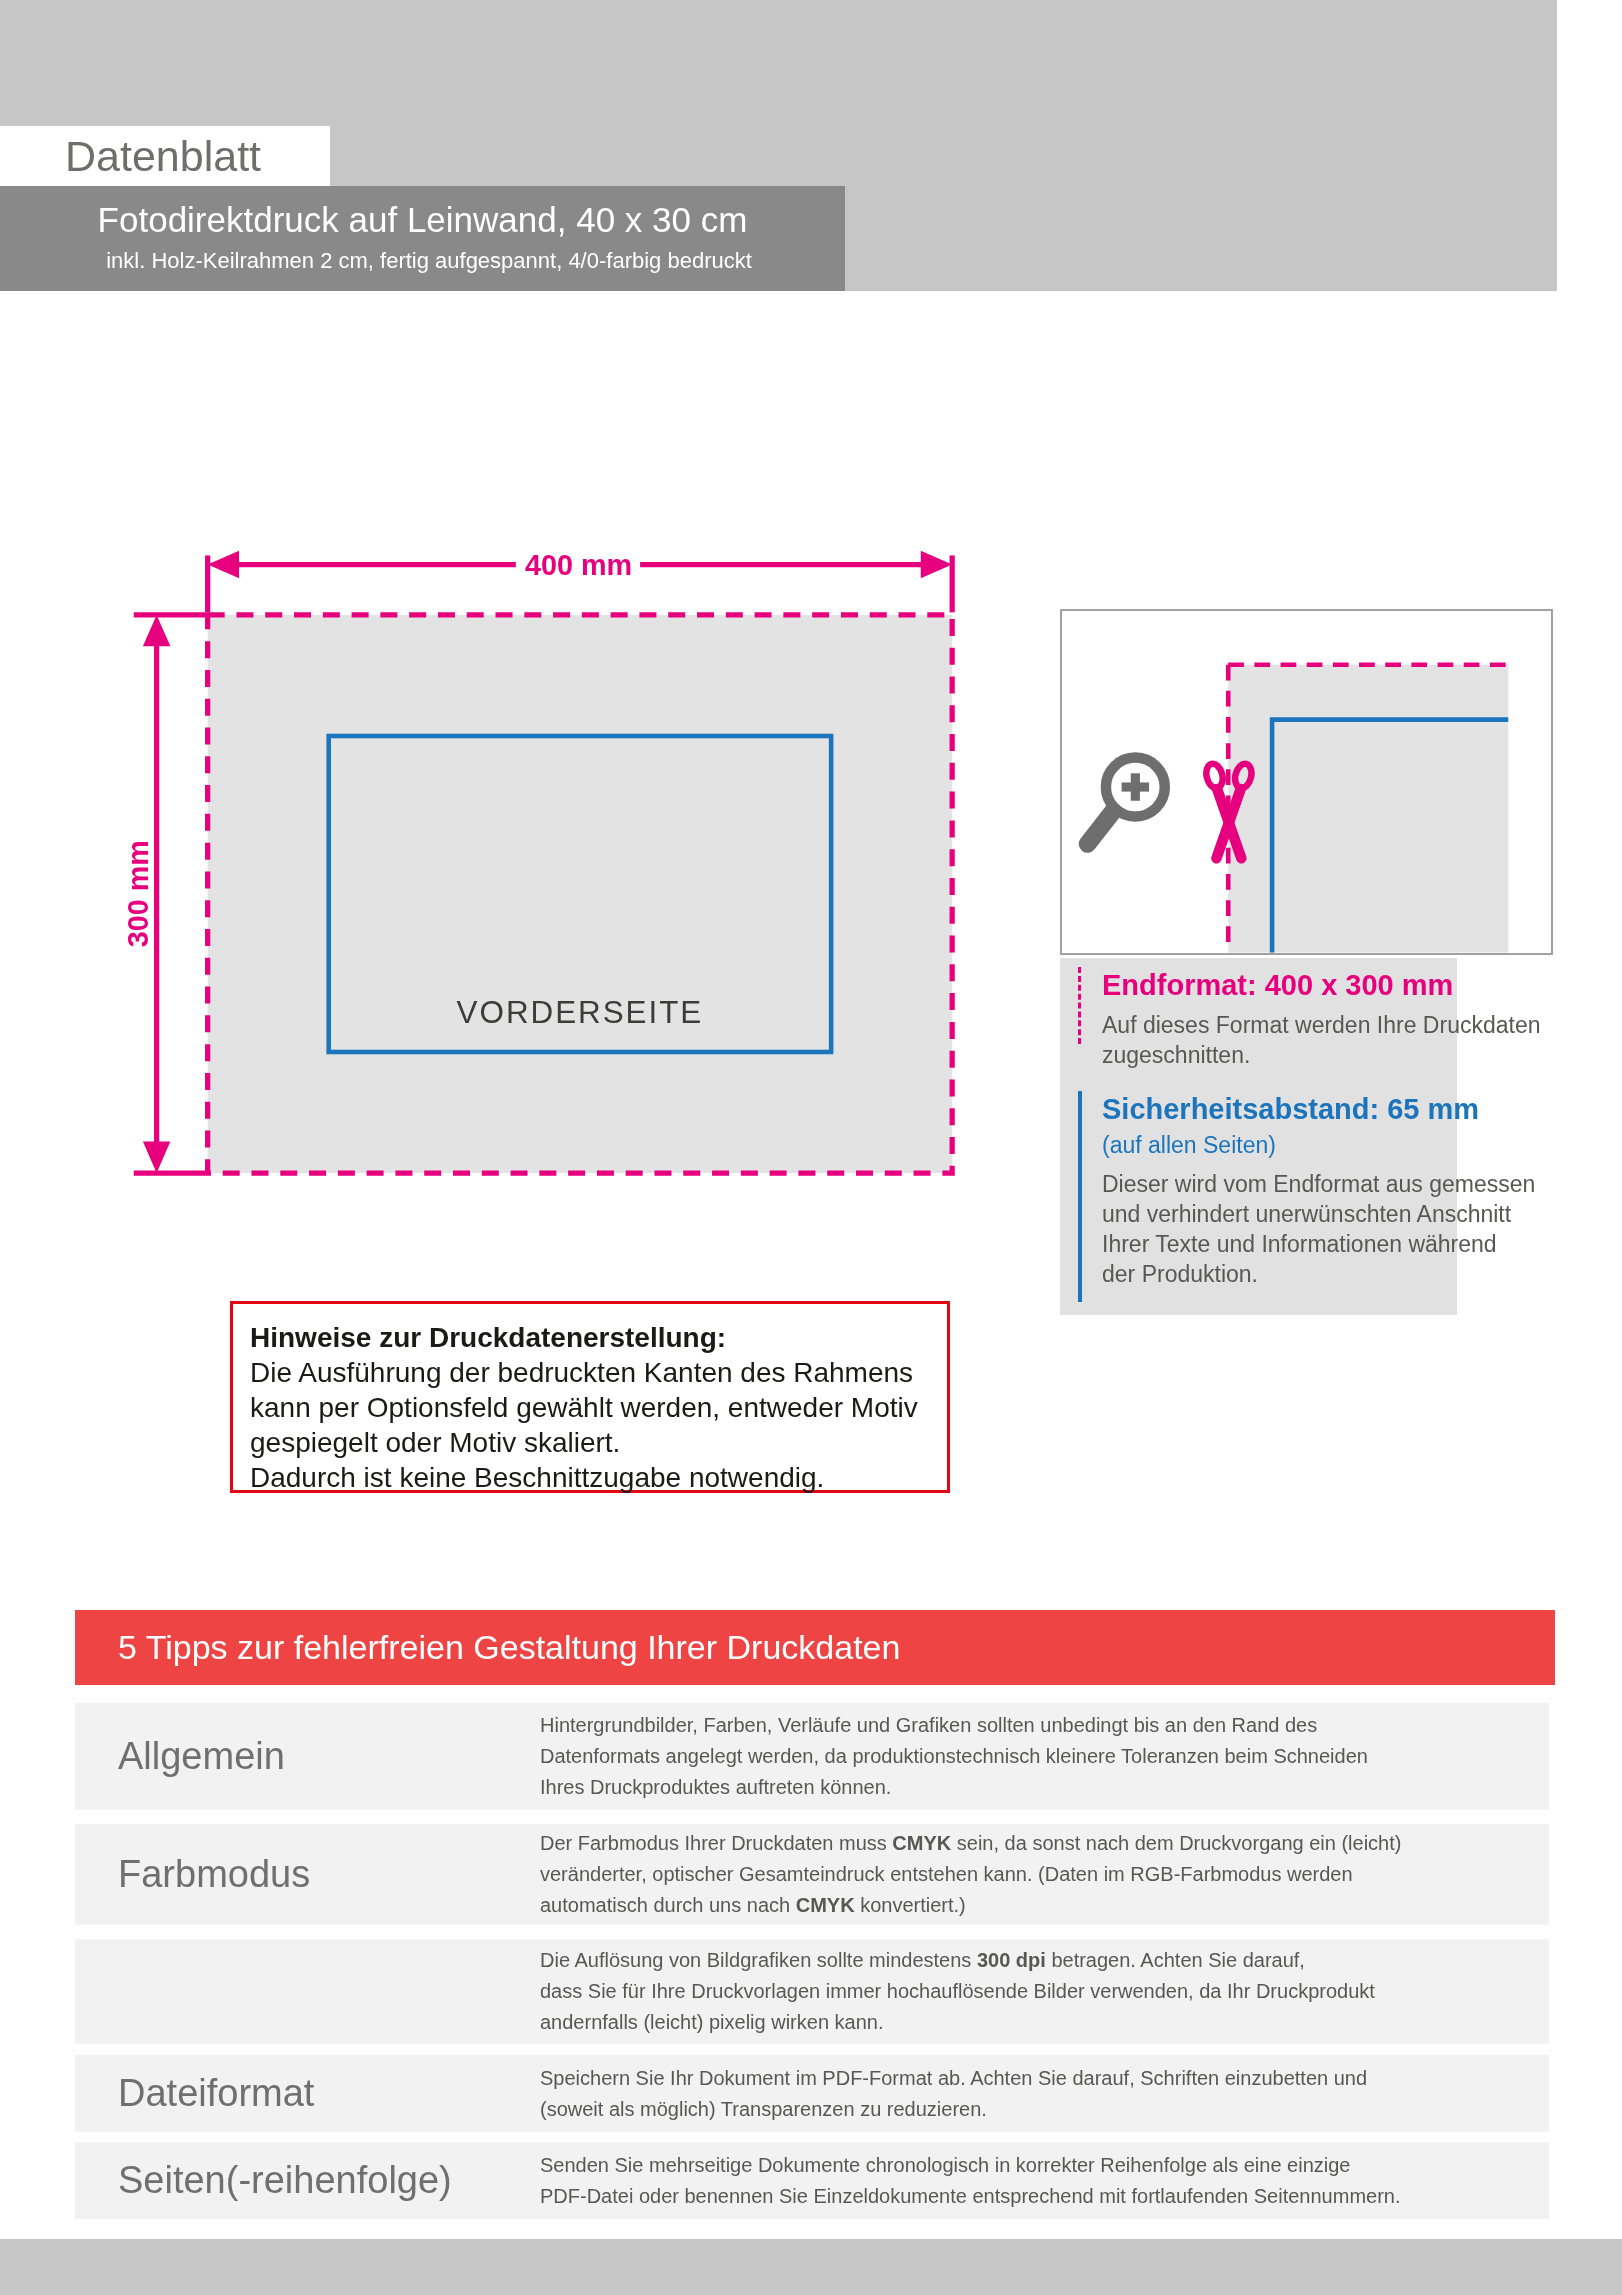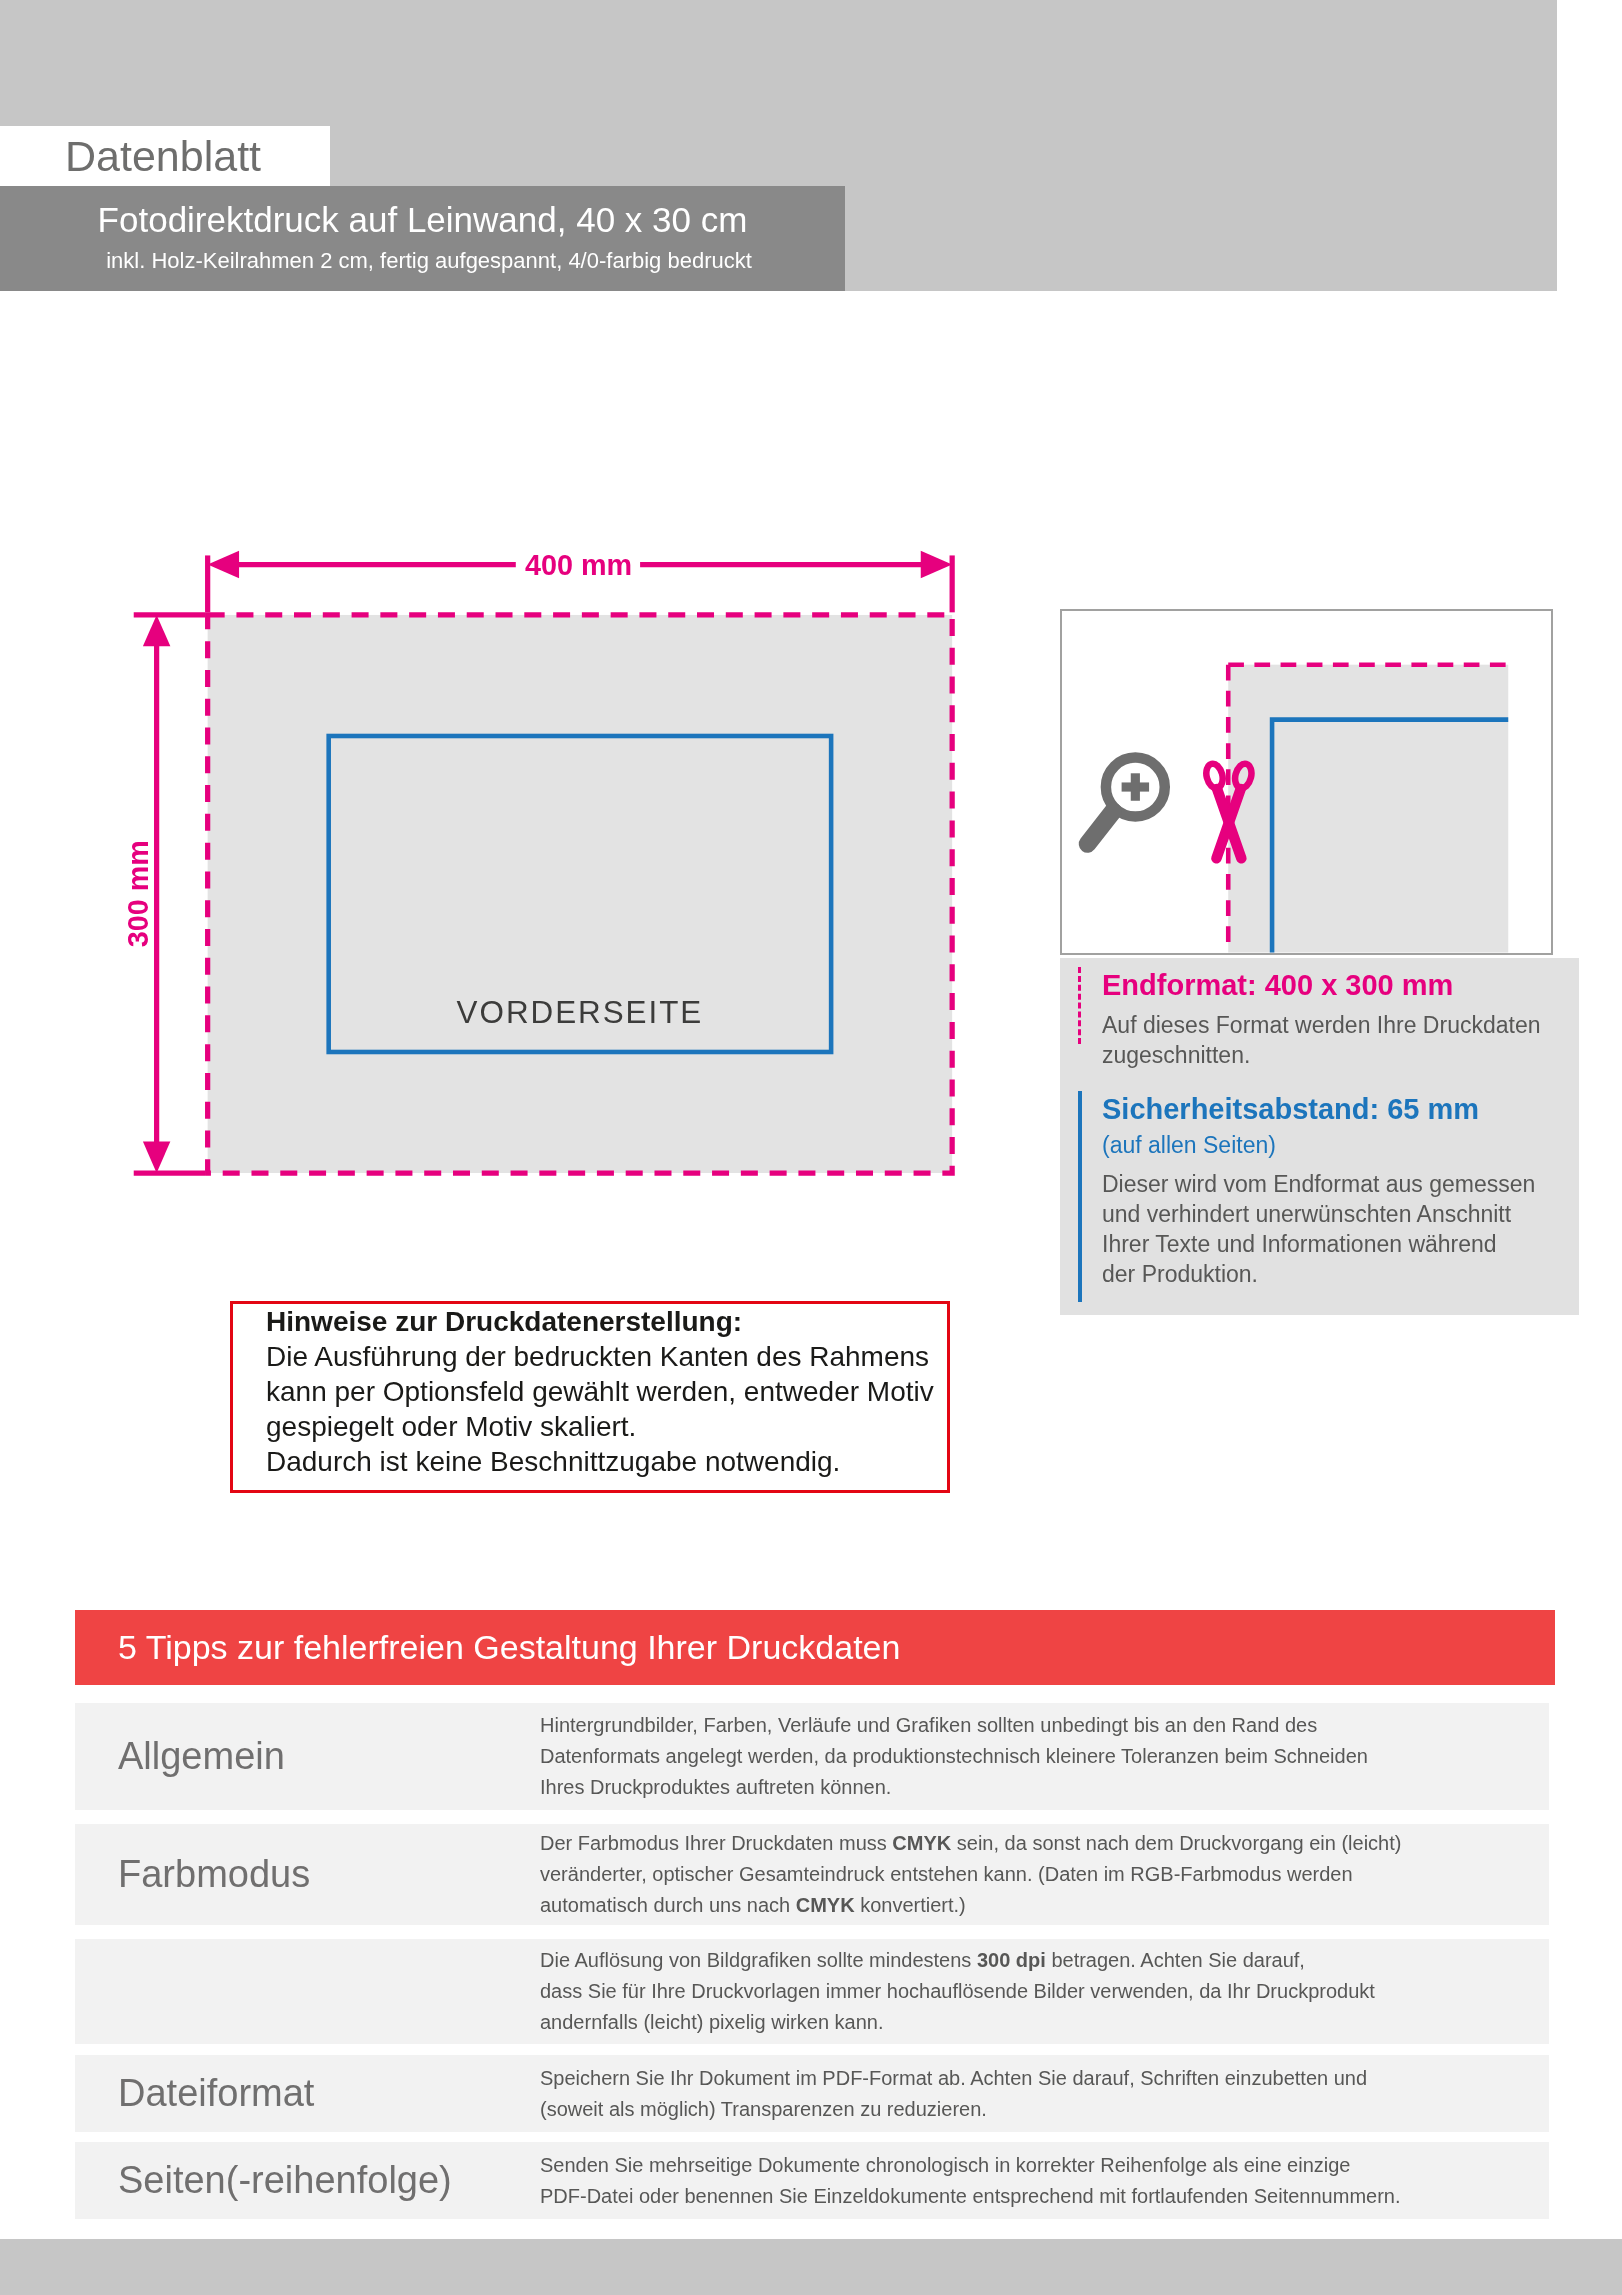--- a/index.html
+++ b/index.html
@@ -11,32 +11,32 @@
   
   .top-gray{left:0;top:0;width:1557px;height:291px;background:#c6c6c6;}
   .datenblatt-box{left:0;top:126px;width:330px;height:60px;background:#ffffff;display:flex;align-items:center;}
   .datenblatt-box span{margin-left:65px;font-size:43px;color:#6e6e6d;text-align:right;}
   .product-bar{left:0;top:186px;width:845px;height:105px;background:#898989;color:#fff;text-align:center;}
   .product-title{margin-top:13px;font-size:35px;line-height:41px;}
   .product-subtitle{margin-top:7.9px;font-size:22px;line-height:26px;margin-left:13px;}
 
   
   .detail-box{left:1060px;top:609px;width:489px;height:342px;background:#ffffff;border:2px solid #a1a1a0;}
-  .detail-panel{left:1060px;top:958px;width:519px;height:357px;background:#e1e1e1;color:#575756;}
+  .detail-panel{left:1060px;top:958px;width:397px;height:357px;background:#e1e1e1;color:#575756;}
   .mark-endformat{left:18.3px;top:9.2px;height:77px;width:0;border-left:3.9px dashed #e6007e;}
   .endformat-title{left:42px;top:10.5px;font-size:29px;font-weight:bold;color:#e6007e;}
   .endformat-body{left:42px;top:52px;font-size:23px;line-height:30px;}
   .mark-safety{left:18.3px;top:133px;height:211px;width:3.9px;background:#1c75bc;}
   .safety-title{left:42px;top:135px;font-size:29px;font-weight:bold;color:#1c75bc;}
   .safety-sub{left:42px;top:174px;font-size:23px;color:#1c75bc;}
   .safety-body{left:42px;top:211px;font-size:23px;line-height:30px;}
 
   
   .notes-box{left:230px;top:1301px;width:714px;height:186px;background:#fff;border:3.9px solid #e30613;padding:0;}
-  .notes-inner{position:absolute;left:17px;top:0;margin-left:16px;}
+  .notes-inner{position:absolute;left:17px;top:16px;}
   .notes-title{font-size:28px;line-height:35px;font-weight:bold;color:#1a1a18;}
   .notes-line{font-size:28px;line-height:35px;color:#1a1a18;}
 
   
   .tips-bar{left:75px;top:1610px;width:1480px;height:75px;background:#ef4444;display:flex;align-items:center;}
   .tips-bar span{margin-left:43px;font-size:34px;color:#ffffff;}
   .tip-row{left:75px;width:1474px;background:#f2f2f2;}
   .tip-label{position:absolute;left:43px;top:0;height:100%;display:flex;align-items:center;font-size:38px;color:#706f6f;}
   .tip-body{position:absolute;left:449px;top:0;height:100%;width:995px;display:flex;flex-direction:column;justify-content:center;margin-left:16px;}
   .tip-line{font-size:20px;line-height:31px;color:#575756;}

